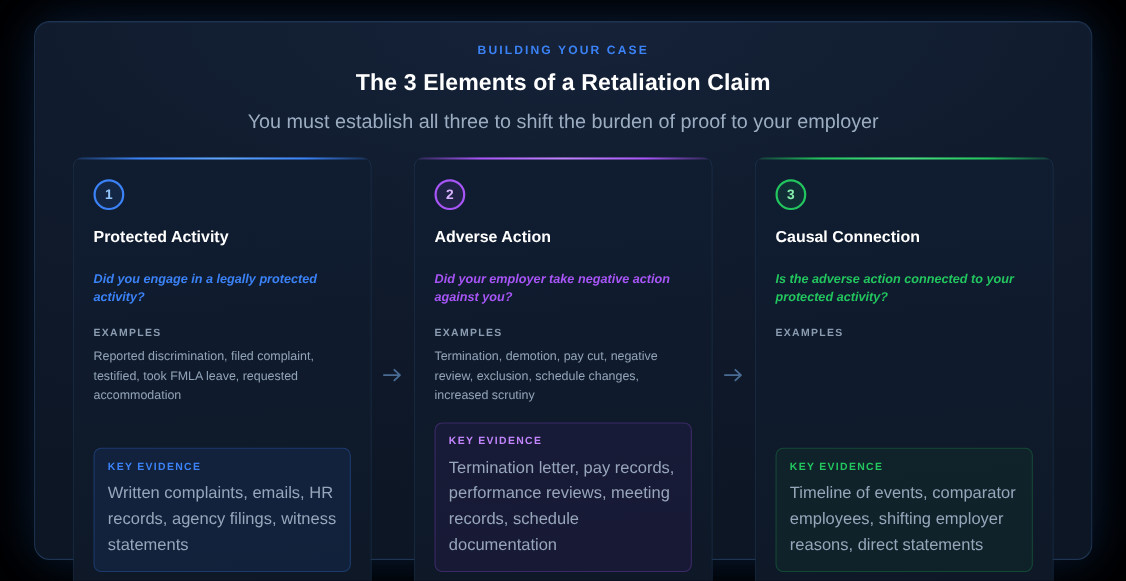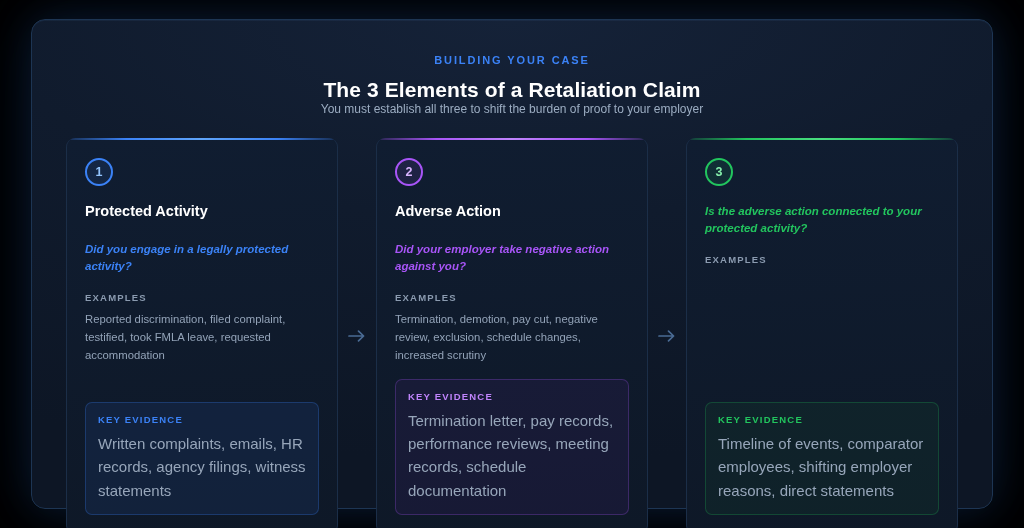--- a/index.html
+++ b/index.html
@@ -28,21 +28,21 @@
     width: 962px;
     height: 490px;
     border-radius: 14px;
     background:
       radial-gradient(120% 90% at 50% 0%, #152238 0%, #101b2d 45%, #0d1625 100%);
     border: 1px solid #1d3553;
     box-shadow:
       0 0 40px rgba(45, 110, 200, 0.20),
       0 0 90px rgba(40, 90, 170, 0.12),
       inset 0 1px 0 rgba(120, 170, 235, 0.07);
-    padding: 34px 28px 24px;
+    padding: 20px 28px 24px;
     display: flex;
     flex-direction: column;
   }
 
   
   .eyebrow {
     text-align: center;
     color: #3b82f6;
     font-size: 11px;
     font-weight: bold;
@@ -53,22 +53,22 @@
     text-align: center;
     color: #ffffff;
     font-size: 21px;
     font-weight: bold;
     margin-top: 12px;
     letter-spacing: 0.1px;
   }
   .subhead {
     text-align: center;
     color: #9cadc2;
-    font-size: 12px;
-    margin-top: 0;
+    font-size: 18px;
+    margin-top: 12px;
     font-weight: normal;
   }
 
   
   .columns {
     display: flex;
     align-items: stretch;
     margin-top: 22px;
     padding: 0 6px;
   }
@@ -260,20 +260,21 @@
       </div>
 
       <div class="arrow">
         <svg width="18" height="14" viewBox="0 0 18 14" fill="none" aria-hidden="true">
           <path d="M1 7h14M10.5 2.2L15.6 7l-5.1 4.8" stroke="#4a6b94" stroke-width="1.7" stroke-linecap="round" stroke-linejoin="round"></path>
         </svg>
       </div>
 
       <div class="card accent-green">
         <div class="badge accent-green">3</div>
+        <div class="card-title">Causal Connection</div>
         <div class="card-question accent-green">Is the adverse action connected to your protected activity?</div>
         <div class="section-label">EXAMPLES</div>
         <div class="evidence-spacer"></div>
         <div class="evidence-box accent-green">
           <div class="evidence-label accent-green">KEY EVIDENCE</div>
           <div class="evidence-text">Timeline of events, comparator employees, shifting employer reasons, direct statements</div>
         </div>
       </div>
 
     </div>

